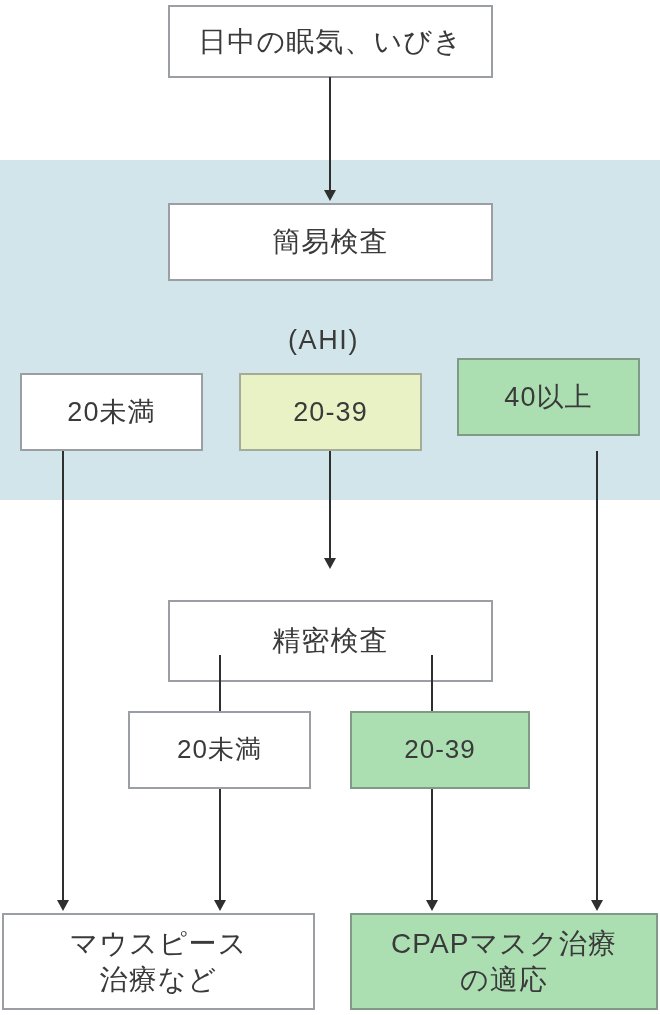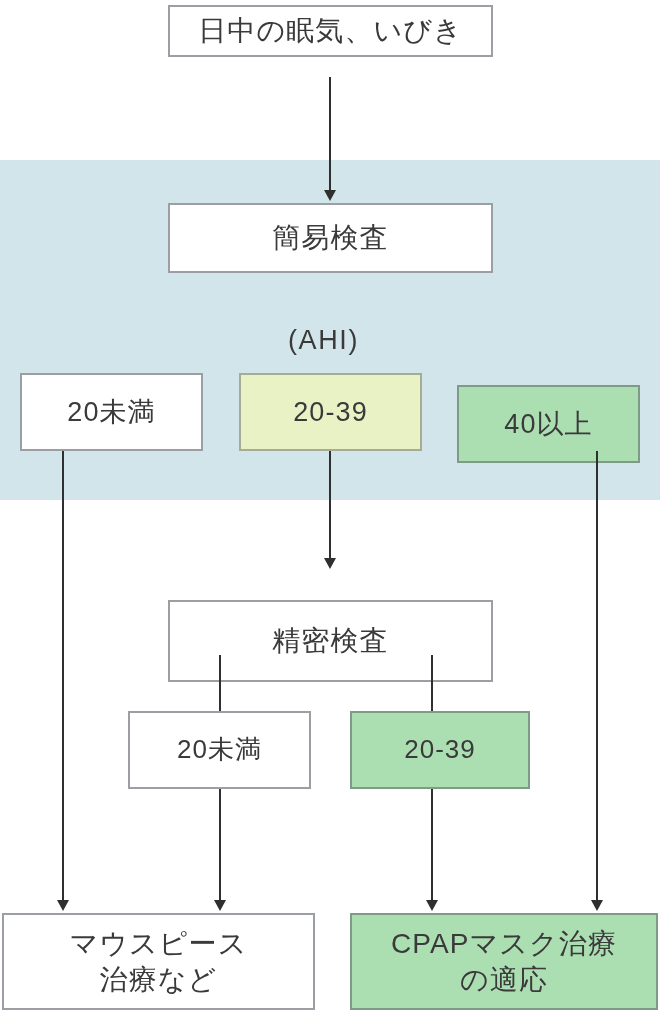--- a/index.html
+++ b/index.html
@@ -74,42 +74,42 @@
   .f27 { font-size: 27px; text-align: center; }
   .f26 { font-size: 26px; }
 </style>
 </head>
 <body>
 
 <div id="chart">
 
   <div class="band" style="top:160px; height:340px;"></div>
 
-  <div class="node f28" style="left:168px; top:5px; width:325px; height:52px;">
+  <div class="node f28" style="left:168px; top:5px; width:325px; height:73px;">
     <span class="txt">日中の眠気、いびき</span>
   </div>
 
   <div class="conn v" style="left:329px; top:77px; height:120px;"></div>
   <div class="arrowhead" style="left:324px; top:190px;"></div>
 
-  <div class="node f28" style="left:168px; top:203px; width:325px; height:70px;align-items:center;">
+  <div class="node f28" style="left:168px; top:203px; width:325px; height:78px;align-items:center;">
     <span class="txt">簡易検査</span>
   </div>
 
   <div class="lbl f27" style="left:288px; top:325px;">(AHI)</div>
 
   <div class="node f27" style="left:20px; top:373px; width:183px; height:78px;">
     <span class="txt">20未満</span>
   </div>
 
   <div class="node yellow f27" style="left:239px; top:373px; width:183px; height:78px;">
     <span class="txt">20-39</span>
   </div>
 
-  <div class="node green f27" style="left:457px; top:385px; width:183px; height:78px;">
+  <div class="node green f27" style="left:457px; top:358px; width:183px; height:78px;">
     <span class="txt">40以上</span>
   </div>
 
   <div class="conn v" style="left:62px; top:451px; height:456px;"></div>
   <div class="arrowhead" style="left:57px; top:900px;"></div>
 
   <div class="conn v" style="left:329px; top:451px; height:113px;"></div>
   <div class="arrowhead" style="left:324px; top:558px;"></div>
 
   <div class="conn v" style="left:596px; top:451px; height:456px;"></div>

